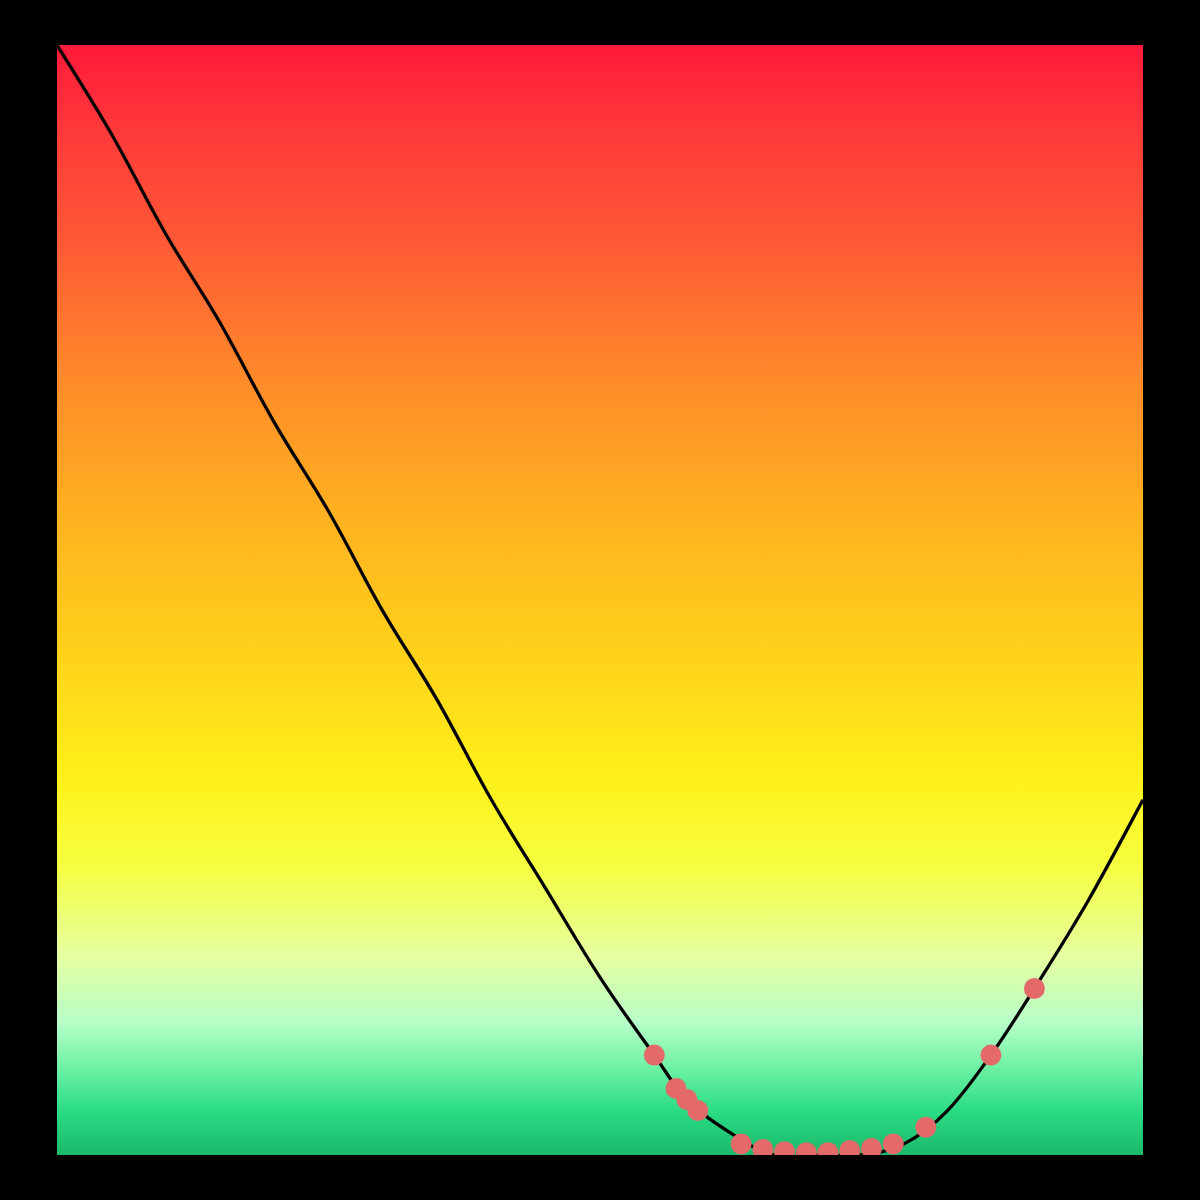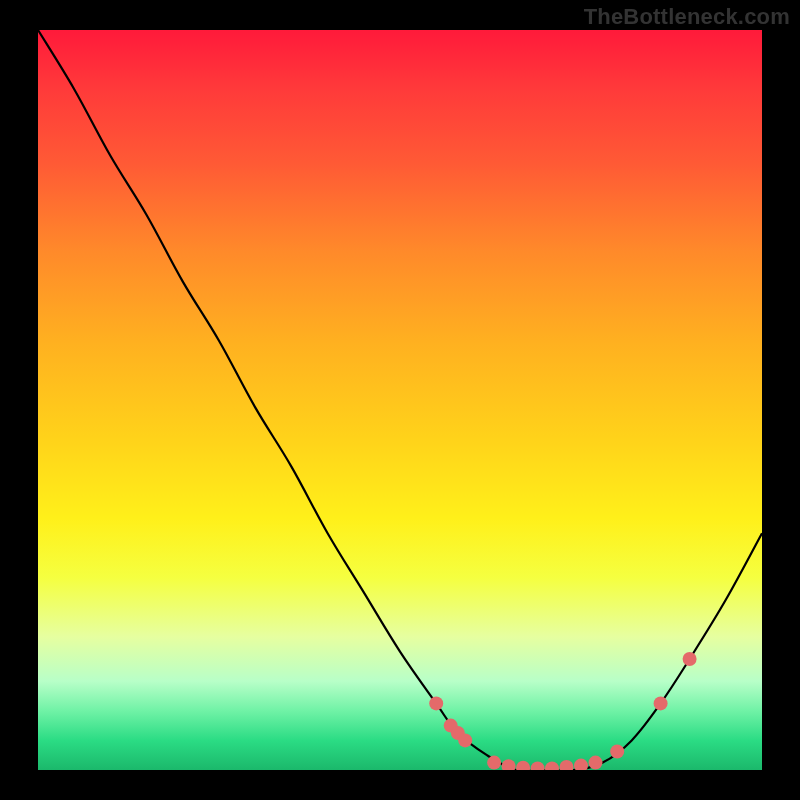--- a/index.html
+++ b/index.html
@@ -68,21 +68,20 @@
   .line {
     stroke: #000;
     stroke-width: 2.2;
     fill: none;
   }
 </style>
 </head>
 <body>
 
 <div class="frame">
-  <div class="watermark">TheBottleneck.com</div>
   <div class="plot">
     <div class="gradient"></div>
     <svg class="curve" viewBox="0 0 724 740" preserveAspectRatio="none">
       <path id="curve-path" class="line" d="M 0.0 0.0 C 6.5 10.7, 23.2 36.6, 36.2 59.2 C 49.2 81.8, 59.4 103.2, 72.4 125.8 C 85.4 148.4, 95.6 162.4, 108.6 185.0 C 121.6 207.6, 131.8 229.0, 144.8 251.6 C 157.8 274.2, 168.0 288.2, 181.0 310.8 C 194.0 333.4, 204.2 354.8, 217.2 377.4 C 230.2 400.0, 240.4 414.0, 253.4 436.6 C 266.4 459.2, 276.6 480.6, 289.6 503.2 C 302.6 525.8, 312.8 541.1, 325.8 562.4 C 338.8 583.7, 349.0 601.6, 362.0 621.6 C 375.0 641.6, 387.8 658.7, 398.2 673.4 C 408.6 688.1, 410.8 693.7, 419.9 703.0 C 429.0 712.3, 438.5 718.5, 448.9 725.2 C 459.3 731.9, 467.4 737.3, 477.8 740.0 C 488.3 742.7, 496.4 740.0, 506.8 740.0 C 517.2 740.0, 525.3 741.3, 535.8 740.0 C 546.2 738.7, 554.3 737.9, 564.7 732.6 C 575.1 727.3, 583.3 721.1, 593.7 710.4 C 604.1 699.7, 612.2 688.1, 622.6 673.4 C 633.1 658.7, 639.9 647.6, 651.6 629.0 C 663.3 610.4, 674.8 592.4, 687.8 569.8 C 700.8 547.2, 717.5 515.2, 724.0 503.2"></path>
       <g id="markers">
           <circle cx="398.2" cy="673.4" r="7" class="dot"></circle>
           <circle cx="412.7" cy="695.6" r="7" class="dot"></circle>
           <circle cx="419.9" cy="703.0" r="7" class="dot"></circle>
           <circle cx="427.2" cy="710.4" r="7" class="dot"></circle>
           <circle cx="456.1" cy="732.6" r="7" class="dot"></circle>

